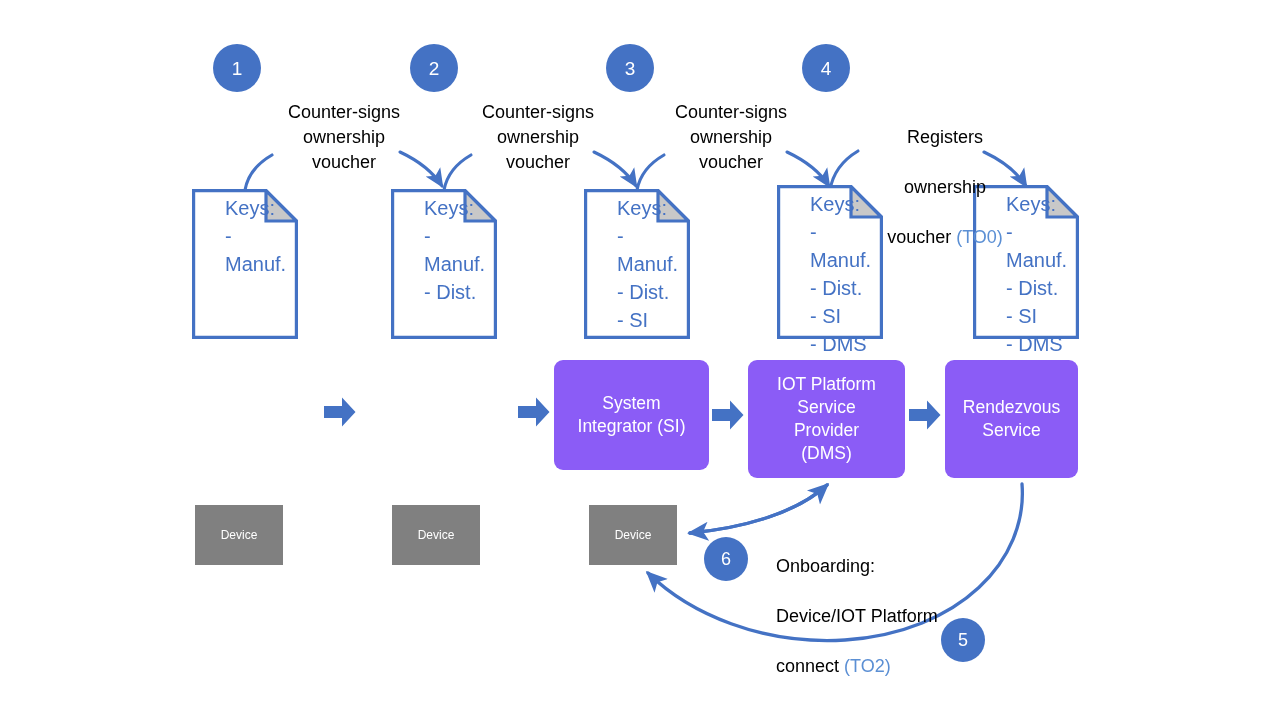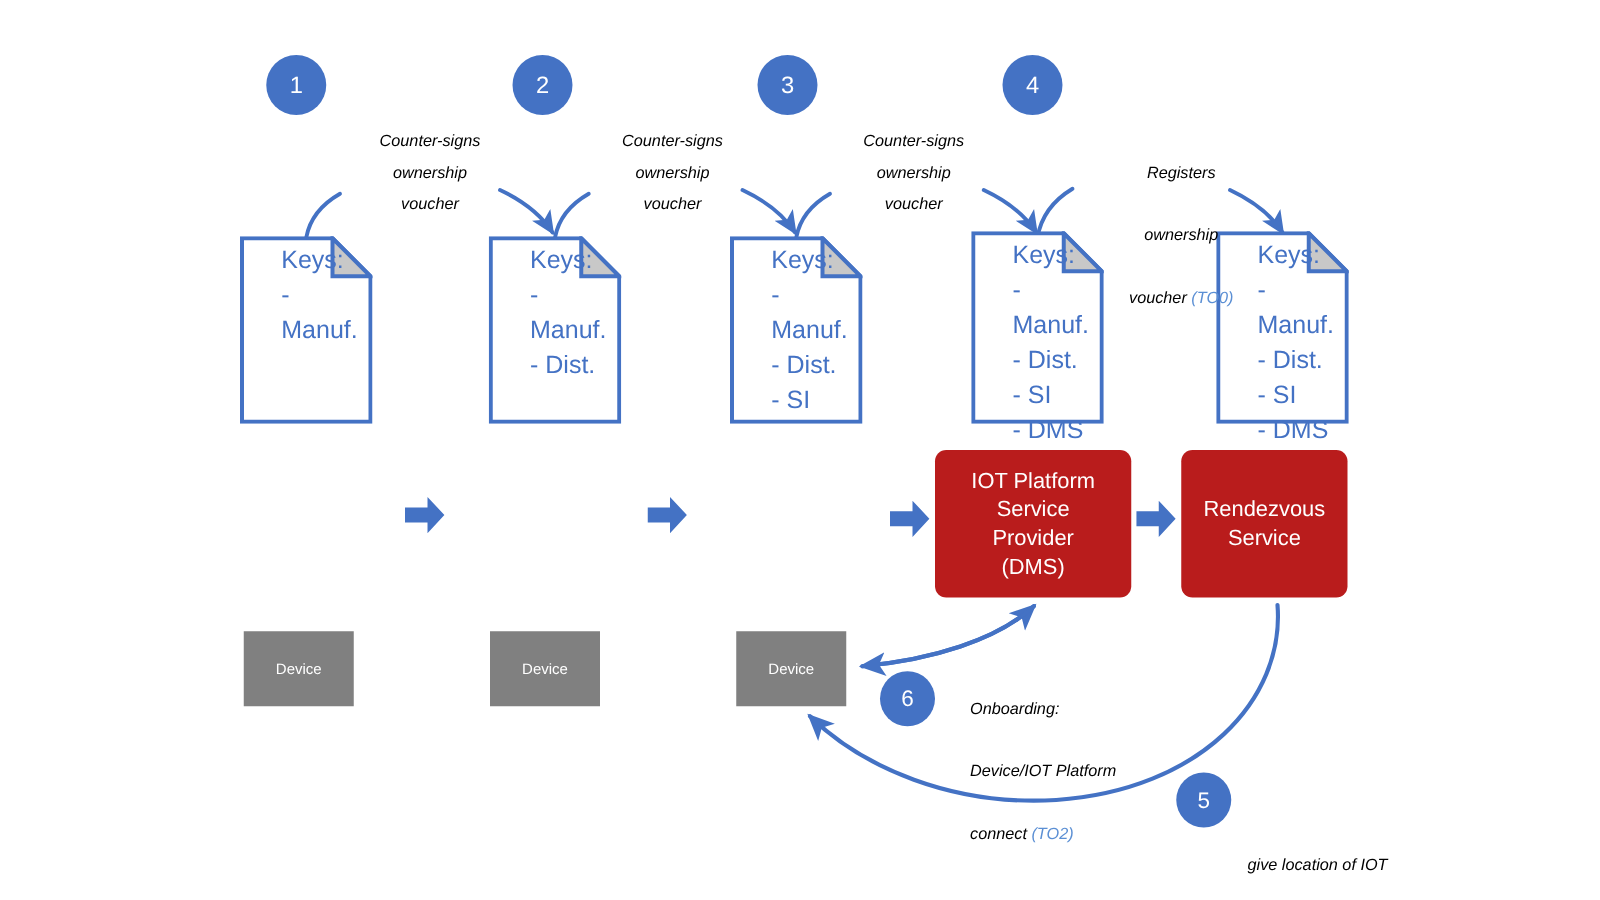--- a/index.html
+++ b/index.html
@@ -35,26 +35,25 @@
     font-size: 19px;
     font-weight: 400;
     line-height: 1;
     z-index: 6;
   }
   .step-badge.small { font-size: 18px; }
 
   
   .caption {
     position: absolute;
-    font-size: 13px;
+    font-size: 18px;
     line-height: 25px;
     color: #000000;
     z-index: 5;
     white-space: pre-line;
-    font-style: italic;
   }
   .caption.center { text-align: center; }
   .caption.left   { text-align: left; }
   .to-tag { color: #5B8FD4; }
 
   
   .doc {
     position: absolute;
     z-index: 3;
   }
@@ -67,21 +66,21 @@
     font-size: 20px;
     line-height: 28px;
     white-space: pre-line;
     pointer-events: none;
     margin-left: 24px;
   }
 
   
   .role-box {
     position: absolute;
-    background: #b91c1c;
+    background: #8b5cf6;
     border-radius: 9px;
     color: #ffffff;
     display: flex;
     align-items: center;
     justify-content: center;
     text-align: center;
     font-size: 17.5px;
     line-height: 23px;
     white-space: pre-line;
     z-index: 3;
@@ -241,20 +240,24 @@
     </svg>
     <div class="doc-text">Keys:
 - Manuf.
 - Dist.
 - SI
 - DMS</div>
   </div>
 
 
 
+  <div class="role-box" style="left:554px; top:360px; width:155px; height:110px;">
+    <span>System
+Integrator (SI)</span>
+  </div>
 
   <div class="role-box" style="left:748px; top:360px; width:157px; height:118px;">
     <span>IOT Platform
 Service
 Provider
 (DMS)</span>
   </div>
 
   <div class="role-box" style="left:945px; top:360px; width:133px; height:118px;">
     <span>Rendezvous
@@ -293,17 +296,17 @@
   </div>
 
   <div class="caption left" style="left:776px; top:529px; width:250px;">
     <span>Onboarding:</span><br>
     <span>Device/IOT Platform</span><br>
     <span>connect </span><span class="to-tag">(TO2)</span>
   </div>
 
   <div class="caption left" style="left:998px; top:604px; width:280px;">
     <br>
-    <span>give location of IOT</span><br>
+    <br>
     
   </div>
 
 </div>
 
 </body></html>

